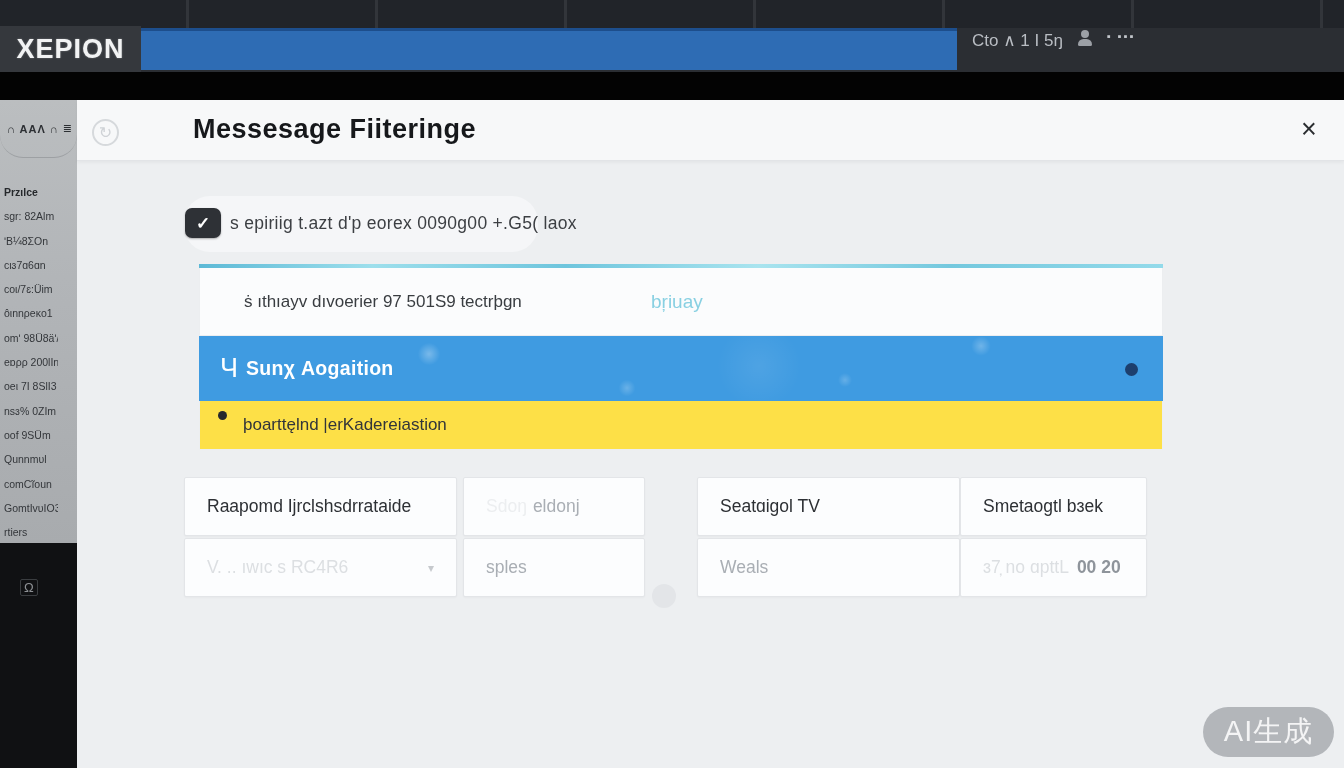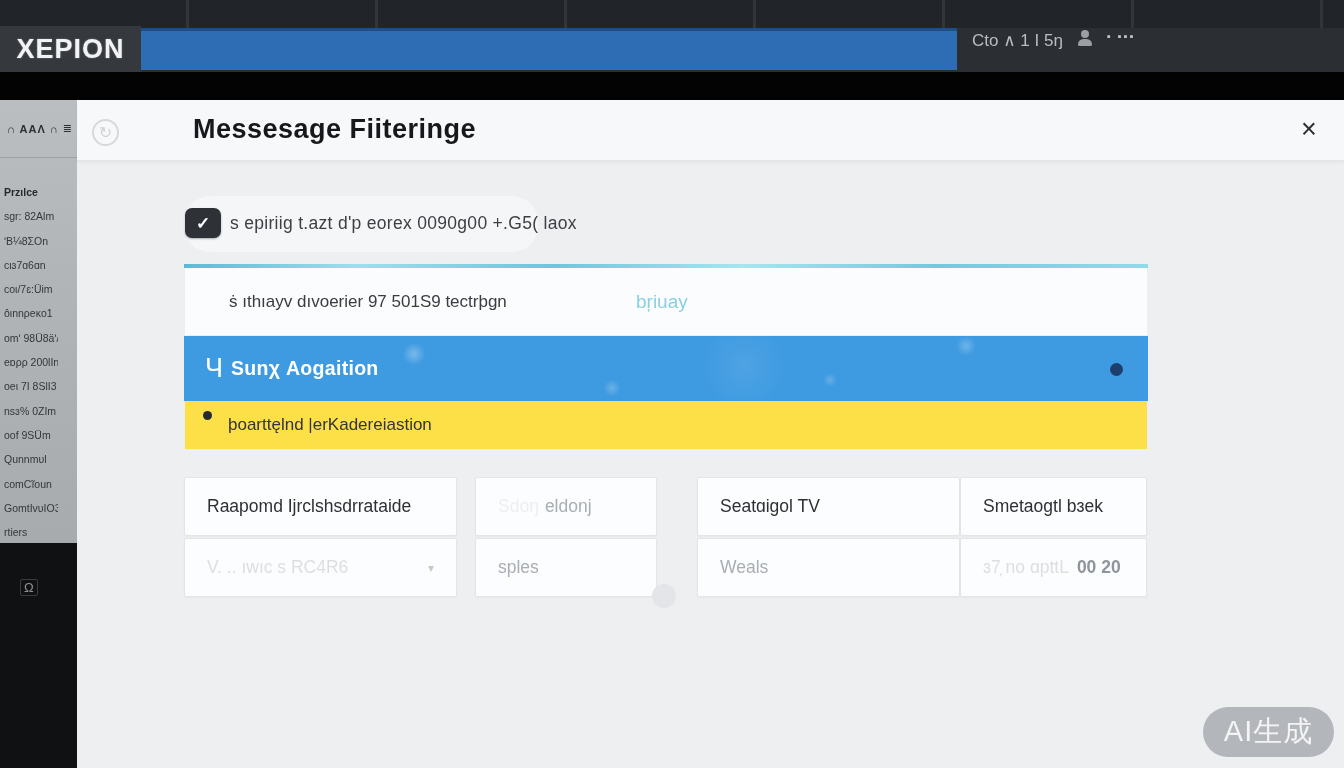--- a/index.html
+++ b/index.html
@@ -21,21 +21,21 @@
   .user-icon:before { content:""; position:absolute; left:4px; top:0; width:8px; height:8px; border-radius:50%; background:#b9bdc3; }
   .user-icon:after { content:""; position:absolute; left:1px; top:9px; width:14px; height:7px; border-radius:7px 7px 2px 2px; background:#b9bdc3; }
   .dots { font-size:11px; letter-spacing:2px; color:#c3c7cc; }
   .black-strip { position:absolute; left:0; top:72px; width:1344px; height:28px; background:#030303; }
 
   
   .sidebar { position:absolute; left:0; top:100px; width:77px; height:668px; }
   .sidebar-gray { position:absolute; left:0; top:0; width:77px; height:443px;
     background:linear-gradient(180deg,#bbbec0 0%,#b2b5b8 40%,#a8abae 100%); }
   .sidebar-head { height:58px; display:flex; align-items:center; justify-content:space-between;
-    padding:0 5px 0 7px; border-bottom:1px solid #9da0a3; }
+    padding:0 5px 0 7px; border-bottom:1px solid #9da0a3;border-radius:23px; }
   .sidebar-head-label { font-size:11px; font-weight:bold; color:#2c2f33; letter-spacing:1px; }
   .menu-icon { font-size:11px; color:#2c2f33; line-height:1; }
   .sidebar-menu { padding:28px 19px 0 4px; }
   .sidebar-item { font-size:10.5px; color:#33363a; height:24.3px; white-space:nowrap; overflow:hidden; cursor:default; }
   .sidebar-item:first-child { font-weight:bold; color:#26292c; }
   .sidebar-dark { position:absolute; left:0; top:443px; width:77px; height:225px; background:#101113; }
   .omega-icon { position:absolute; left:20px; top:36px; color:#8d9094; font-size:13px; border:1px solid #3a3d40; padding:0 3px; border-radius:2px; }
 
   
   .main { position:absolute; left:77px; top:100px; width:1267px; height:668px; background:#edeff1; }
@@ -48,21 +48,21 @@
     color:#2a2d30; display:flex; align-items:center; justify-content:center; cursor:pointer; }
 
   
   .check-blob { position:absolute; left:107px; top:96px; width:354px; height:56px; background:#f5f6f8; border-radius:26px; }
   .check-row { position:absolute; left:108px; top:108px; display:flex; align-items:center; }
   .checkbox { width:36px; height:30px; background:#2e3136; border-radius:7px; display:flex; align-items:center;
     justify-content:center; color:#ffffff; font-size:17px; font-weight:bold; box-shadow:0 1px 2px rgba(0,0,0,.3); cursor:pointer; }
   .check-label { margin-left:9px; font-size:17.5px; color:#3c3f43; letter-spacing:.3px; }
 
   
-  .list-block { position:absolute; left:107px; top:164px; width:964px; }
+  .list-block { position:absolute; left:122px; top:164px; width:964px; }
   .list-topborder { height:4px; background:linear-gradient(90deg,#5cb9d6 0%,#9ddfec 18%,#6ec5dd 38%,#a9e4ef 58%,#74c8de 78%,#93daea 100%); }
   .list-row1 { height:68px; background:#fbfcfd; border:1px solid #eceef0; border-top:none; display:flex; align-items:center; position:relative; }
   .row1-text { margin-left:44px; font-size:17px; color:#393d41; }
   .row1-link { position:absolute; left:451px; font-size:19px; color:#88d0e2; cursor:pointer; }
   .list-row2 { height:65px; background:#3f9be1; position:relative; display:flex; align-items:center;
     background-image:
       radial-gradient(circle 16px at 230px 18px, rgba(255,255,255,.30), transparent 70%),
       radial-gradient(circle 12px at 428px 52px, rgba(255,255,255,.22), transparent 70%),
       radial-gradient(circle 10px at 646px 44px, rgba(255,255,255,.20), transparent 70%),
       radial-gradient(circle 14px at 782px 10px, rgba(255,255,255,.25), transparent 70%),
@@ -74,21 +74,21 @@
   .row3-bullet { position:absolute; left:18px; top:10px; width:9px; height:9px; border-radius:50%; background:#26292d; }
   .row3-text { margin-left:43px; font-size:17px; color:#32353a; }
 
   
   .card { position:absolute; background:#fcfdfe; border:1px solid #e3e5e8; border-radius:2px;
     box-shadow:0 1px 2px rgba(0,0,0,.03); display:flex; align-items:center; font-size:17.5px; }
   .card span { white-space:nowrap; }
   .c-r1 { top:377px; height:59px; }
   .c-r2 { top:438px; height:59px; }
   .c1 { left:107px; width:273px; }
-  .c2 { left:398px; width:182px;text-align:right; }
+  .c2 { left:386px; width:182px;text-align:right; }
   .c3 { left:620px; width:263px; }
   .c4 { left:883px; width:187px; }
   .pad { padding-left:22px; }
   .t-dark { color:#2d3034; }
   .t-gray { color:#a9aeb4; }
   .t-faint { color:#dcdfe2; }
   .t-ghost { color:#eceef0; }
   .t-num { color:#8e949b; font-weight:bold; margin-left:8px; }
   .mini-caret { position:absolute; right:22px; color:#c6c9cd; font-size:12px; }
   .between-circle { position:absolute; left:575px; top:484px; width:24px; height:24px; border-radius:50%; background:#e3e5e8; }

